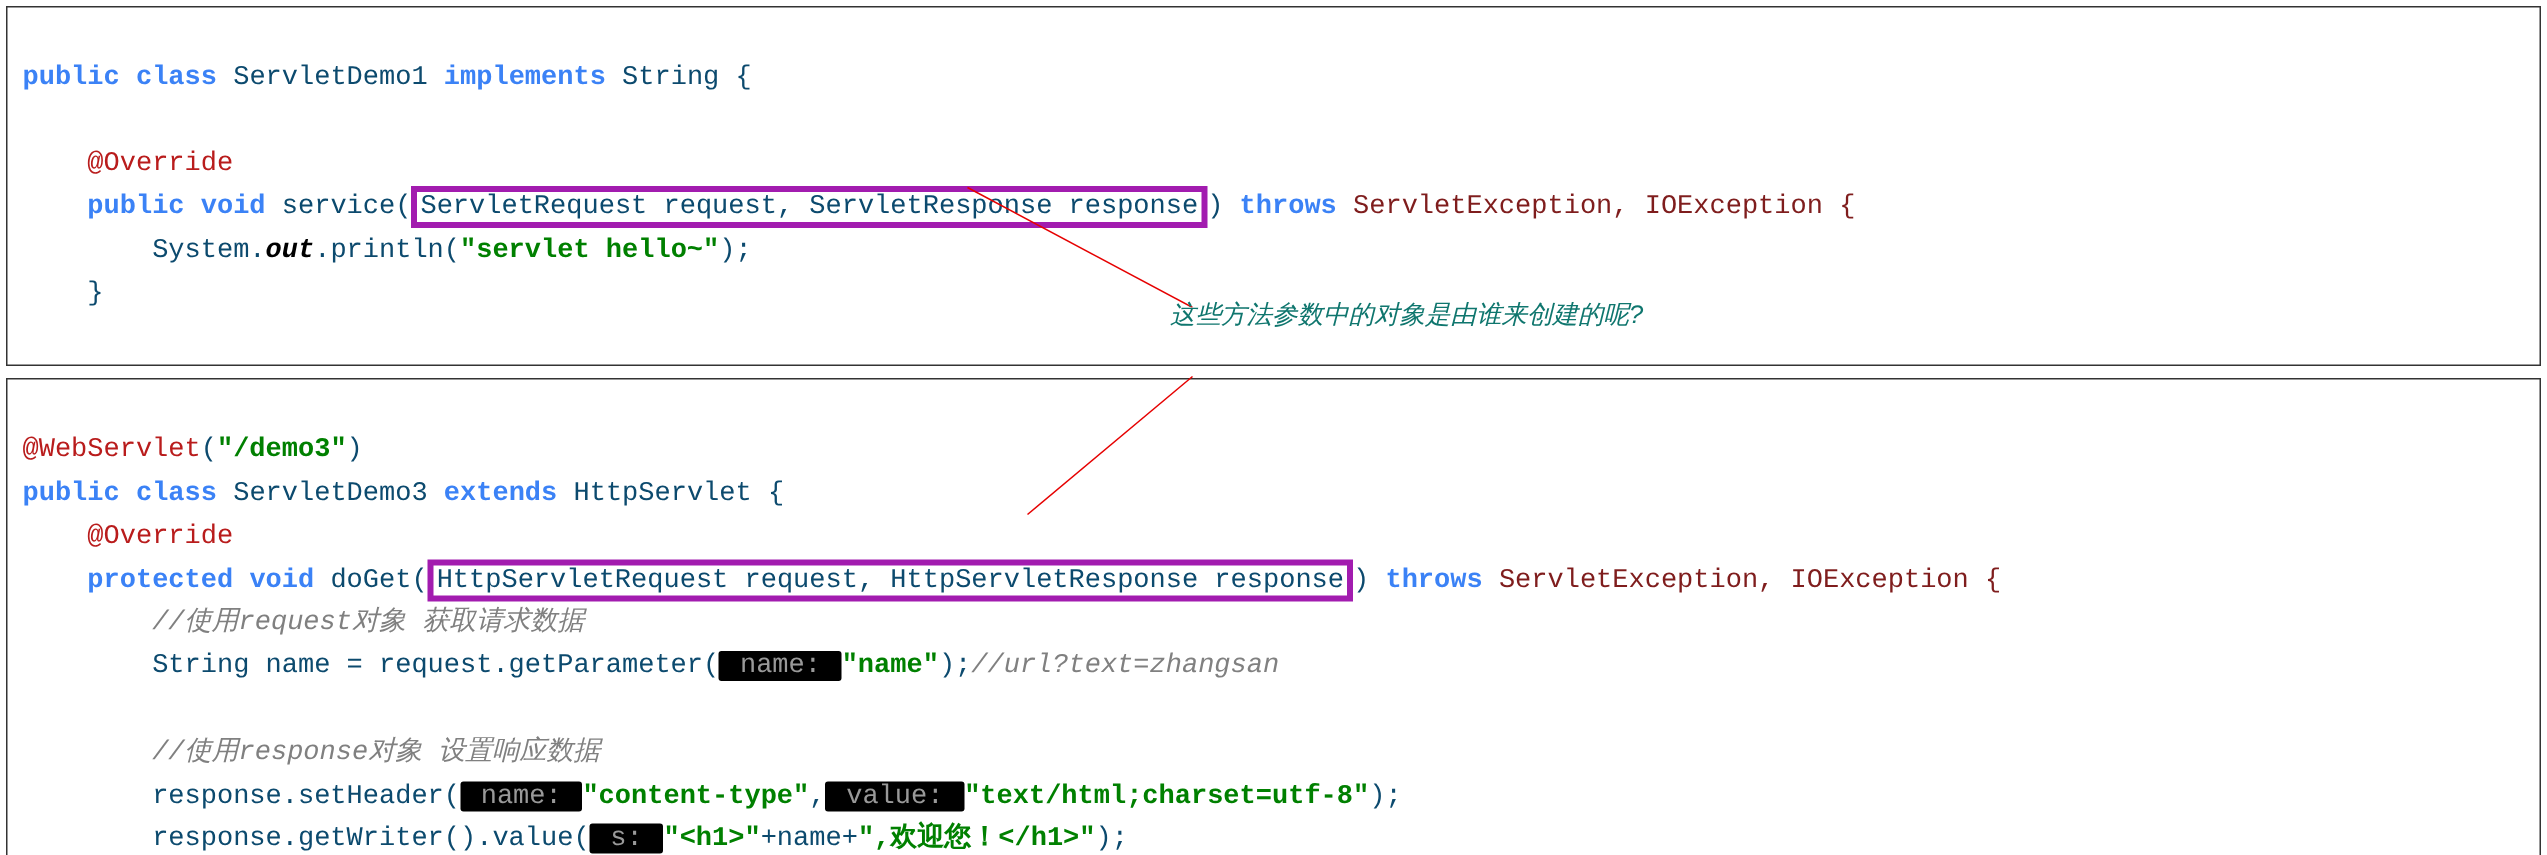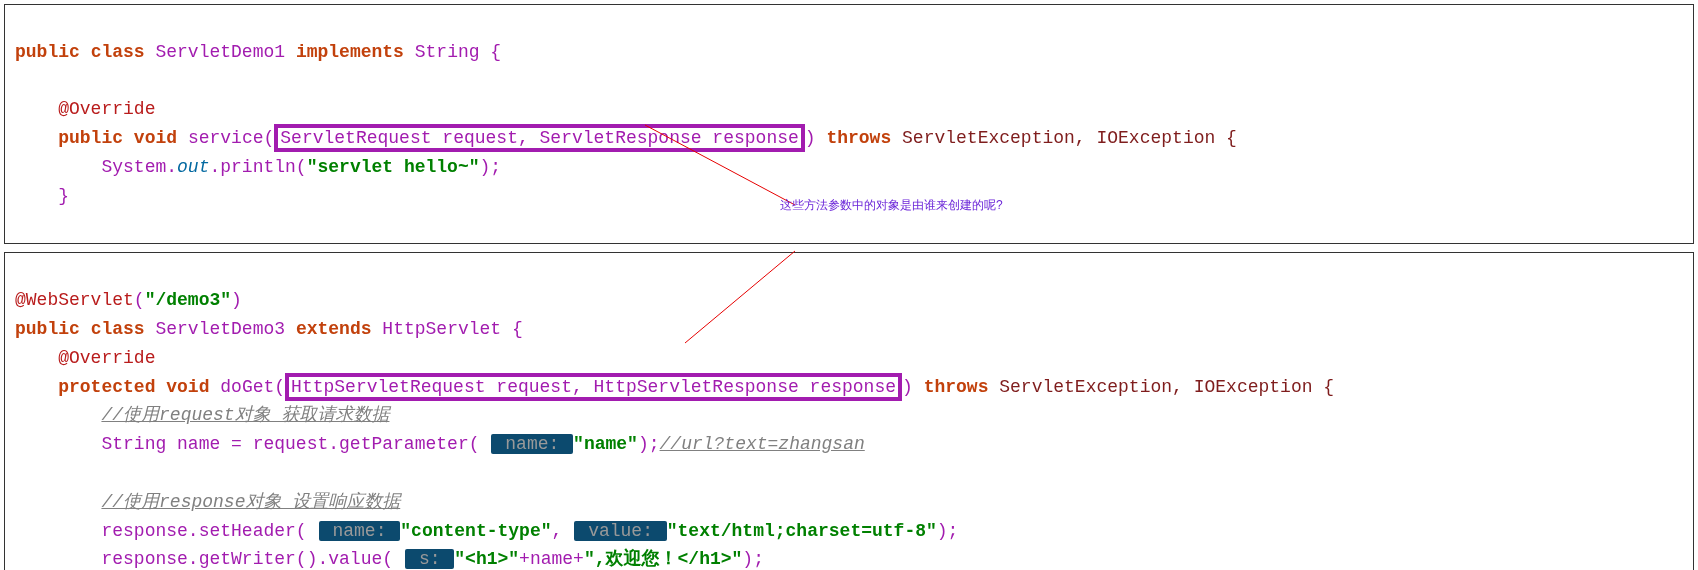--- a/index.html
+++ b/index.html
@@ -11,45 +11,45 @@
       padding: 4px;
       width: 1698px;
     }
     .code-box {
       border: 1px solid #333;
       padding: 4px 10px;
       margin-bottom: 8px;
       position: relative;
       white-space: pre;
     }
-    .kw { color: #c2410c; font-weight: bold; }
-    .plain { color: #a21caf; text-align: center; }
+    .kw { color: #3b82f6; font-weight: bold; }
+    .plain { color: #0c4a6e; text-align: center; }
     .annotation { color: #b91c1c; }
     .type-light { color: #7f1d1d; }
     .str { color: #008000; font-weight: bold; }
-    .comment { color: #808080; font-style: italic; text-decoration: underline; }
-    .static-field { color: #0369a1; font-style: italic; }
+    .comment { color: #808080; font-style: italic; }
+    .static-field { color: #000000; font-style: italic; font-weight: bold; }
     .param-hint {
-      background: #0c4a6e;
+      background: #000000;
       color: #999;
       padding: 0 3px;
       border-radius: 2px;
       font-style: normal;
-      margin-left: 12px;
     }
     .red-box {
       border: 4px solid #a21caf;
       padding: 0 2px;
     }
     .callout-text {
       position: absolute;
-      color: #6d28d9;
+      color: #0f766e;
       font-family: Arial, "Microsoft YaHei", sans-serif;
-      font-size: 12px;
+      font-size: 17px;
       white-space: nowrap;
+      font-style: italic;
     }
     .svg-lines {
       position: absolute;
       top: 0;
       left: 0;
       pointer-events: none;
     }
   </style>
 </head>
 <body>

